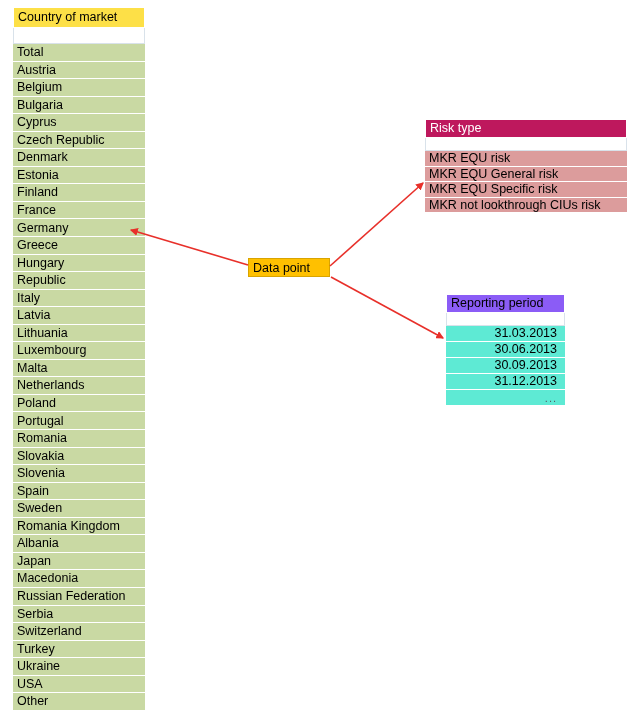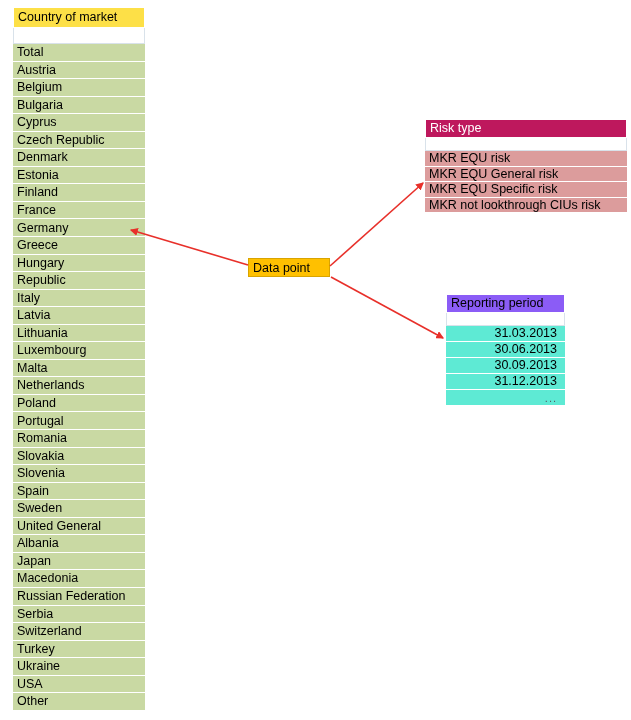--- a/index.html
+++ b/index.html
@@ -177,21 +177,21 @@
       <div class="row">Luxembourg</div>
       <div class="row">Malta</div>
       <div class="row">Netherlands</div>
       <div class="row">Poland</div>
       <div class="row">Portugal</div>
       <div class="row">Romania</div>
       <div class="row">Slovakia</div>
       <div class="row">Slovenia</div>
       <div class="row">Spain</div>
       <div class="row">Sweden</div>
-      <div class="row">United General</div>
+      <div class="row">Romania Kingdom</div>
       <div class="row">Albania</div>
       <div class="row">Japan</div>
       <div class="row">Macedonia</div>
       <div class="row">Russian Federation</div>
       <div class="row">Serbia</div>
       <div class="row">Switzerland</div>
       <div class="row">Turkey</div>
       <div class="row">Ukraine</div>
       <div class="row">USA</div>
       <div class="row">Other</div>

